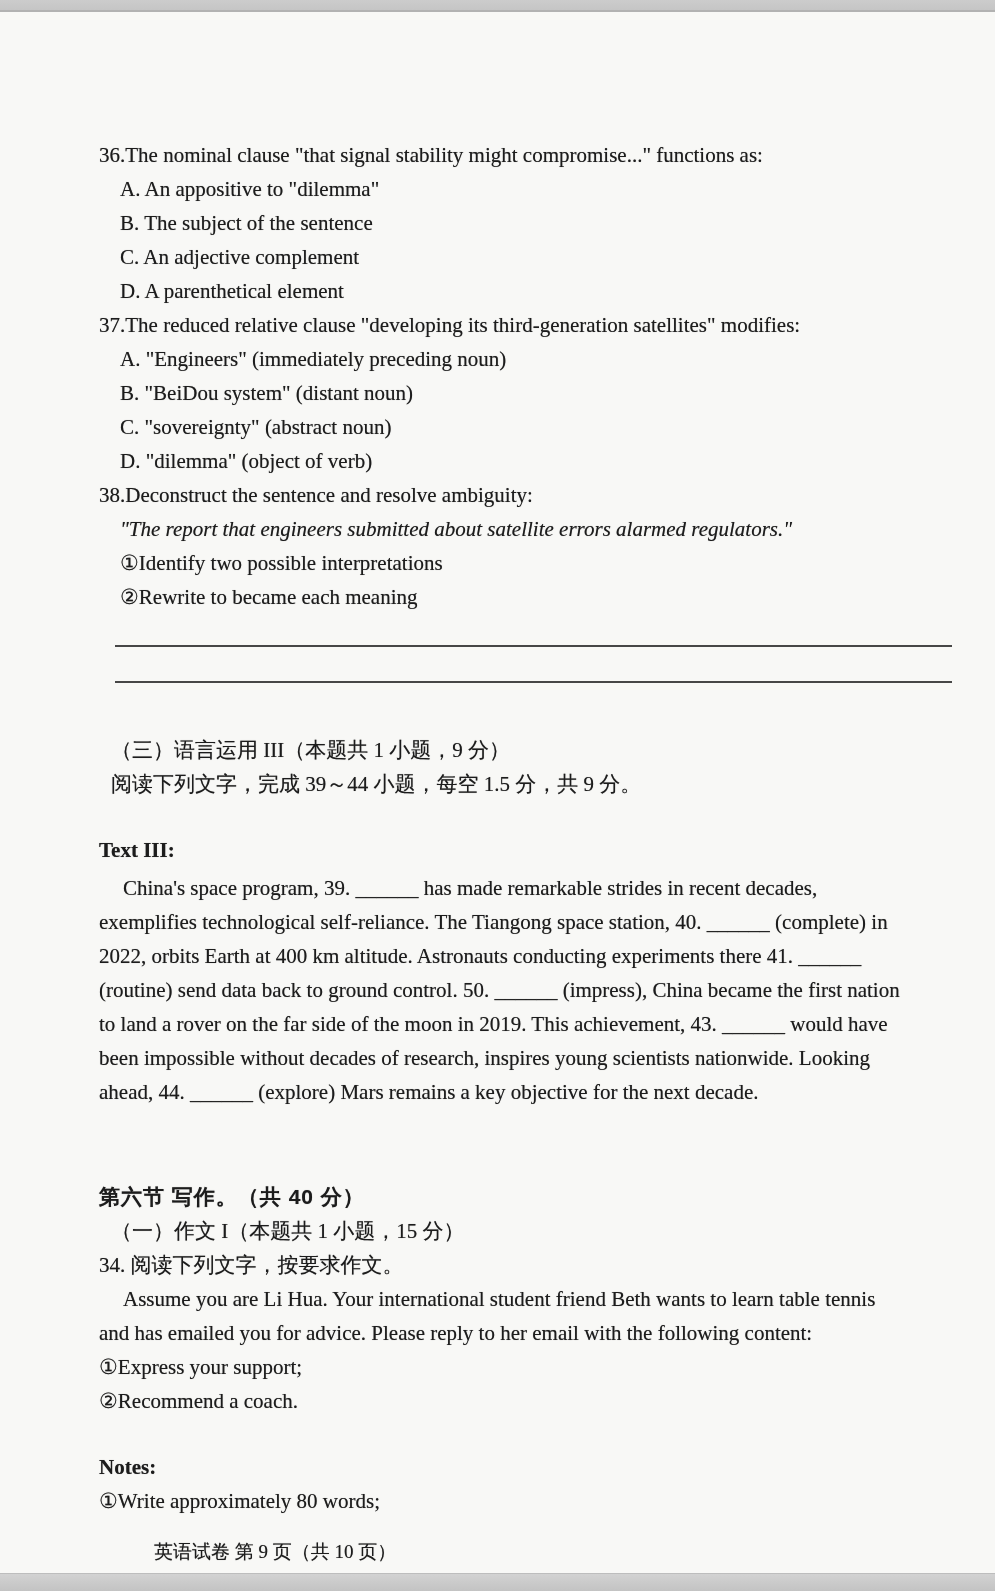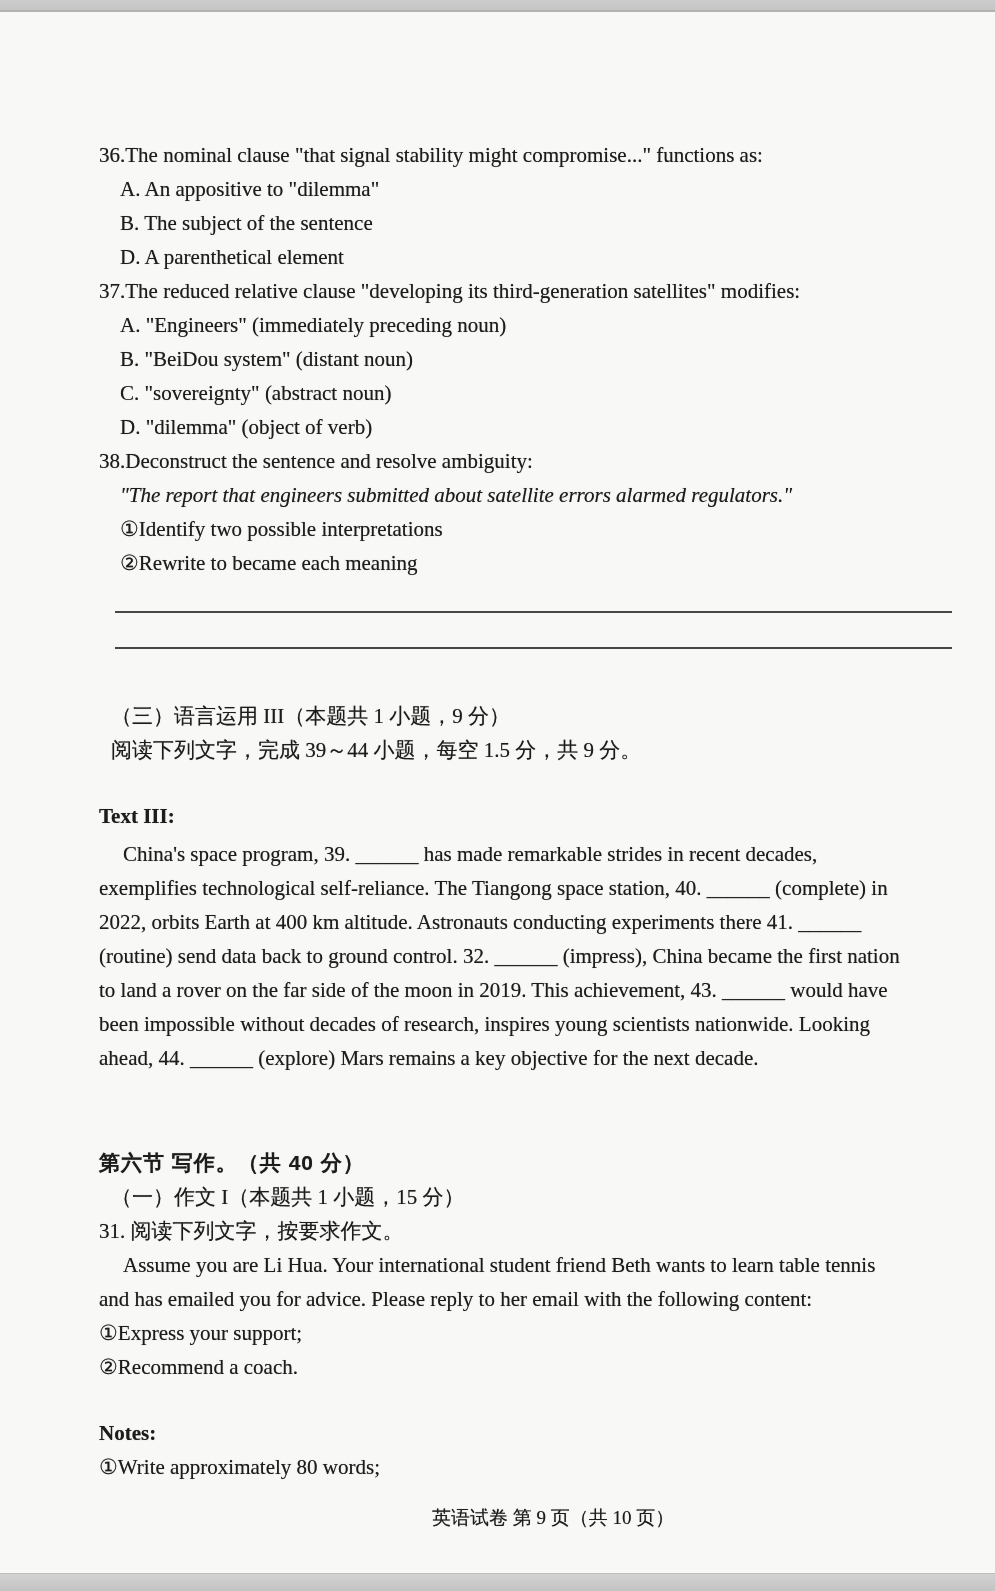--- a/index.html
+++ b/index.html
@@ -45,38 +45,38 @@
   }
   .qnum { }
   .answer-lines { margin-left: 16px; }
   .answer-line-1 { height: 33px; border-bottom: 2px solid #474747; }
   .answer-line-2 { height: 36px; border-bottom: 2px solid #474747; }
   .gap-section { margin-top: 50px; }
   .gap-passage { margin-top: 4px; }
   .gap-writing { margin-top: 71px; }
   .footer {
     margin-top: 17px;
-    text-align: center;
     padding-left: 55px;
     font-size: 19px;
     height: 34px;
     line-height: 34px;
   }
 </style>
 </head>
 <body>
 
 <div class="scan-bar-top"></div>
 
 <div class="page">
 
   <div class="question-block">
     <div class="line"><span class="qnum">36.</span><span>The nominal clause "that signal stability might compromise..." functions as:</span></div>
     <div class="line opt">A. An appositive to "dilemma"</div>
     <div class="line opt">B. The subject of the sentence</div>
+    <div class="line opt">C. An adjective complement</div>
     <div class="line opt">D. A parenthetical element</div>
   </div>
 
   <div class="question-block">
     <div class="line"><span class="qnum">37.</span><span>The reduced relative clause "developing its third-generation satellites" modifies:</span></div>
     <div class="line opt">A. "Engineers" (immediately preceding noun)</div>
     <div class="line opt">B. "BeiDou system" (distant noun)</div>
     <div class="line opt">C. "sovereignty" (abstract noun)</div>
     <div class="line opt">D. "dilemma" (object of verb)</div>
   </div>
@@ -94,31 +94,31 @@
   </div>
 
   <div class="section">
     <div class="line cn gap-section">（三）语言运用 III（本题共 1 小题，9 分）</div>
     <div class="line cn">阅读下列文字，完成 39～44 小题，每空 1.5 分，共 9 分。</div>
     <div class="line bold">Text III:</div>
     <div class="passage gap-passage">
       <div class="line para">China's space program, 39. ______ has made remarkable strides in recent decades,</div>
       <div class="line">exemplifies technological self-reliance. The Tiangong space station, 40. ______ (complete) in</div>
       <div class="line">2022, orbits Earth at 400 km altitude. Astronauts conducting experiments there 41. ______</div>
-      <div class="line">(routine) send data back to ground control. 32. ______ (impress), China became the first nation</div>
+      <div class="line">(routine) send data back to ground control. 50. ______ (impress), China became the first nation</div>
       <div class="line">to land a rover on the far side of the moon in 2019. This achievement, 43. ______ would have</div>
       <div class="line">been impossible without decades of research, inspires young scientists nationwide. Looking</div>
       <div class="line">ahead, 44. ______ (explore) Mars remains a key objective for the next decade.</div>
     </div>
   </div>
 
   <div class="section">
     <div class="line heading-hei gap-writing">第六节 写作。（共 40 分）</div>
     <div class="line cn">（一）作文 I（本题共 1 小题，15 分）</div>
-    <div class="line">31. 阅读下列文字，按要求作文。</div>
+    <div class="line">34. 阅读下列文字，按要求作文。</div>
     <div class="line para">Assume you are Li Hua. Your international student friend Beth wants to learn table tennis</div>
     <div class="line">and has emailed you for advice. Please reply to her email with the following content:</div>
     <div class="line">①Express your support;</div>
     <div class="line">②Recommend a coach.</div>
     <div class="line bold">Notes:</div>
     <div class="line">①Write approximately 80 words;</div>
   </div>
 
   <div class="footer">英语试卷 第 9 页（共 10 页）</div>
 

